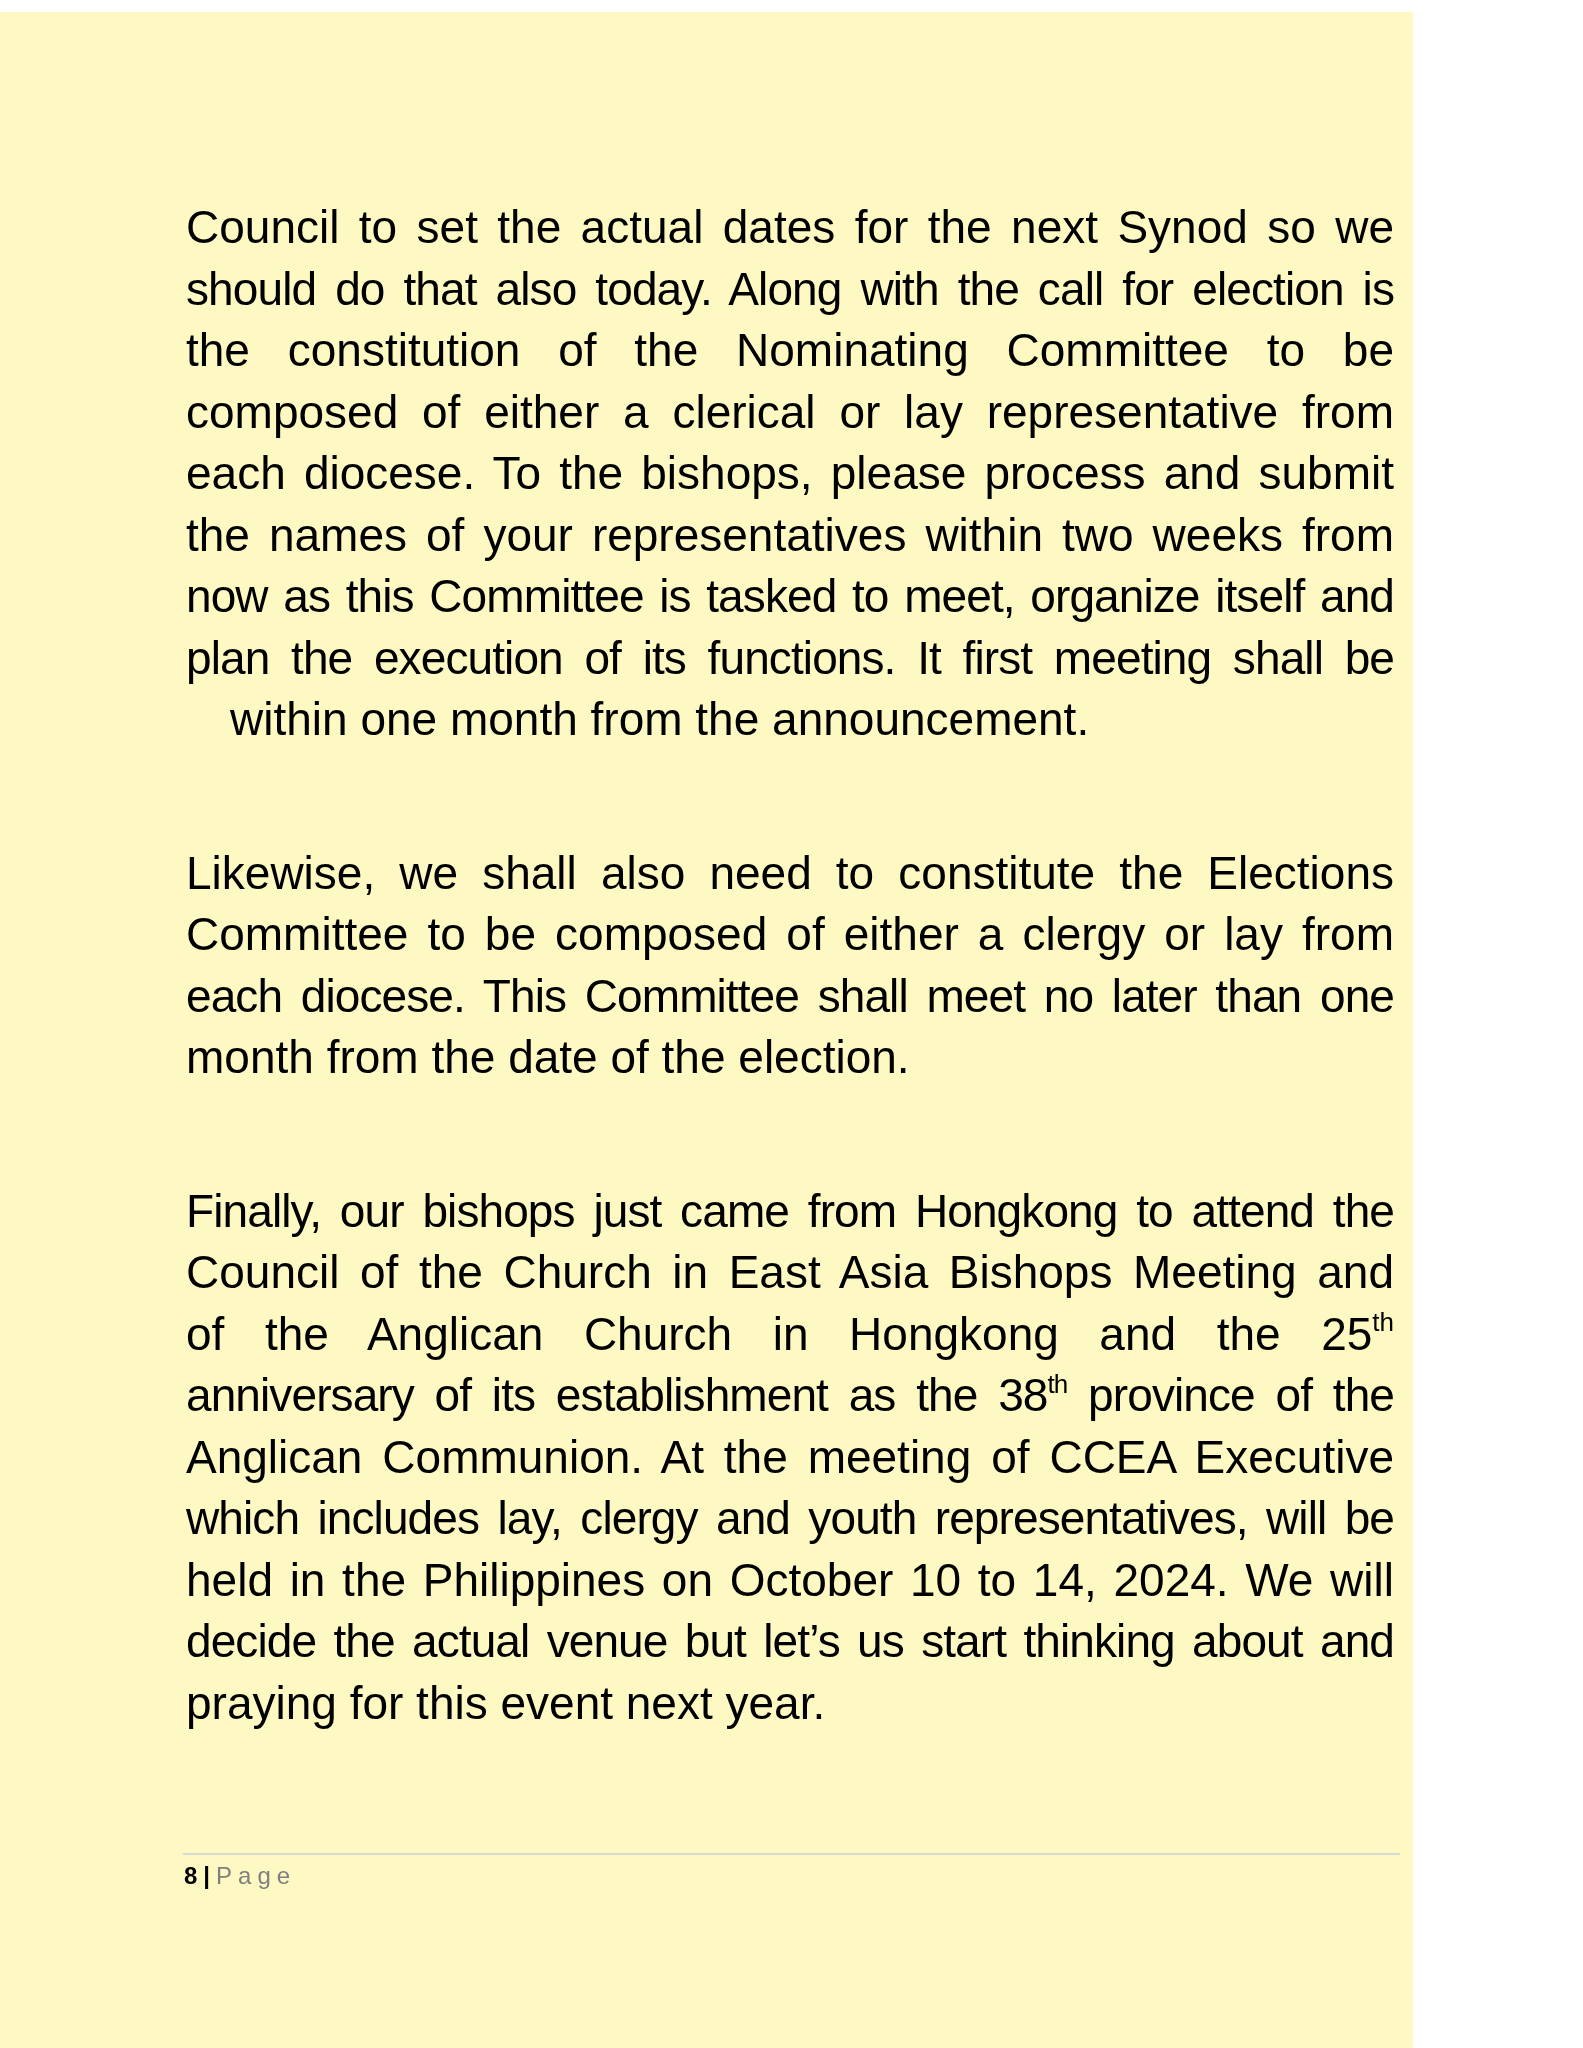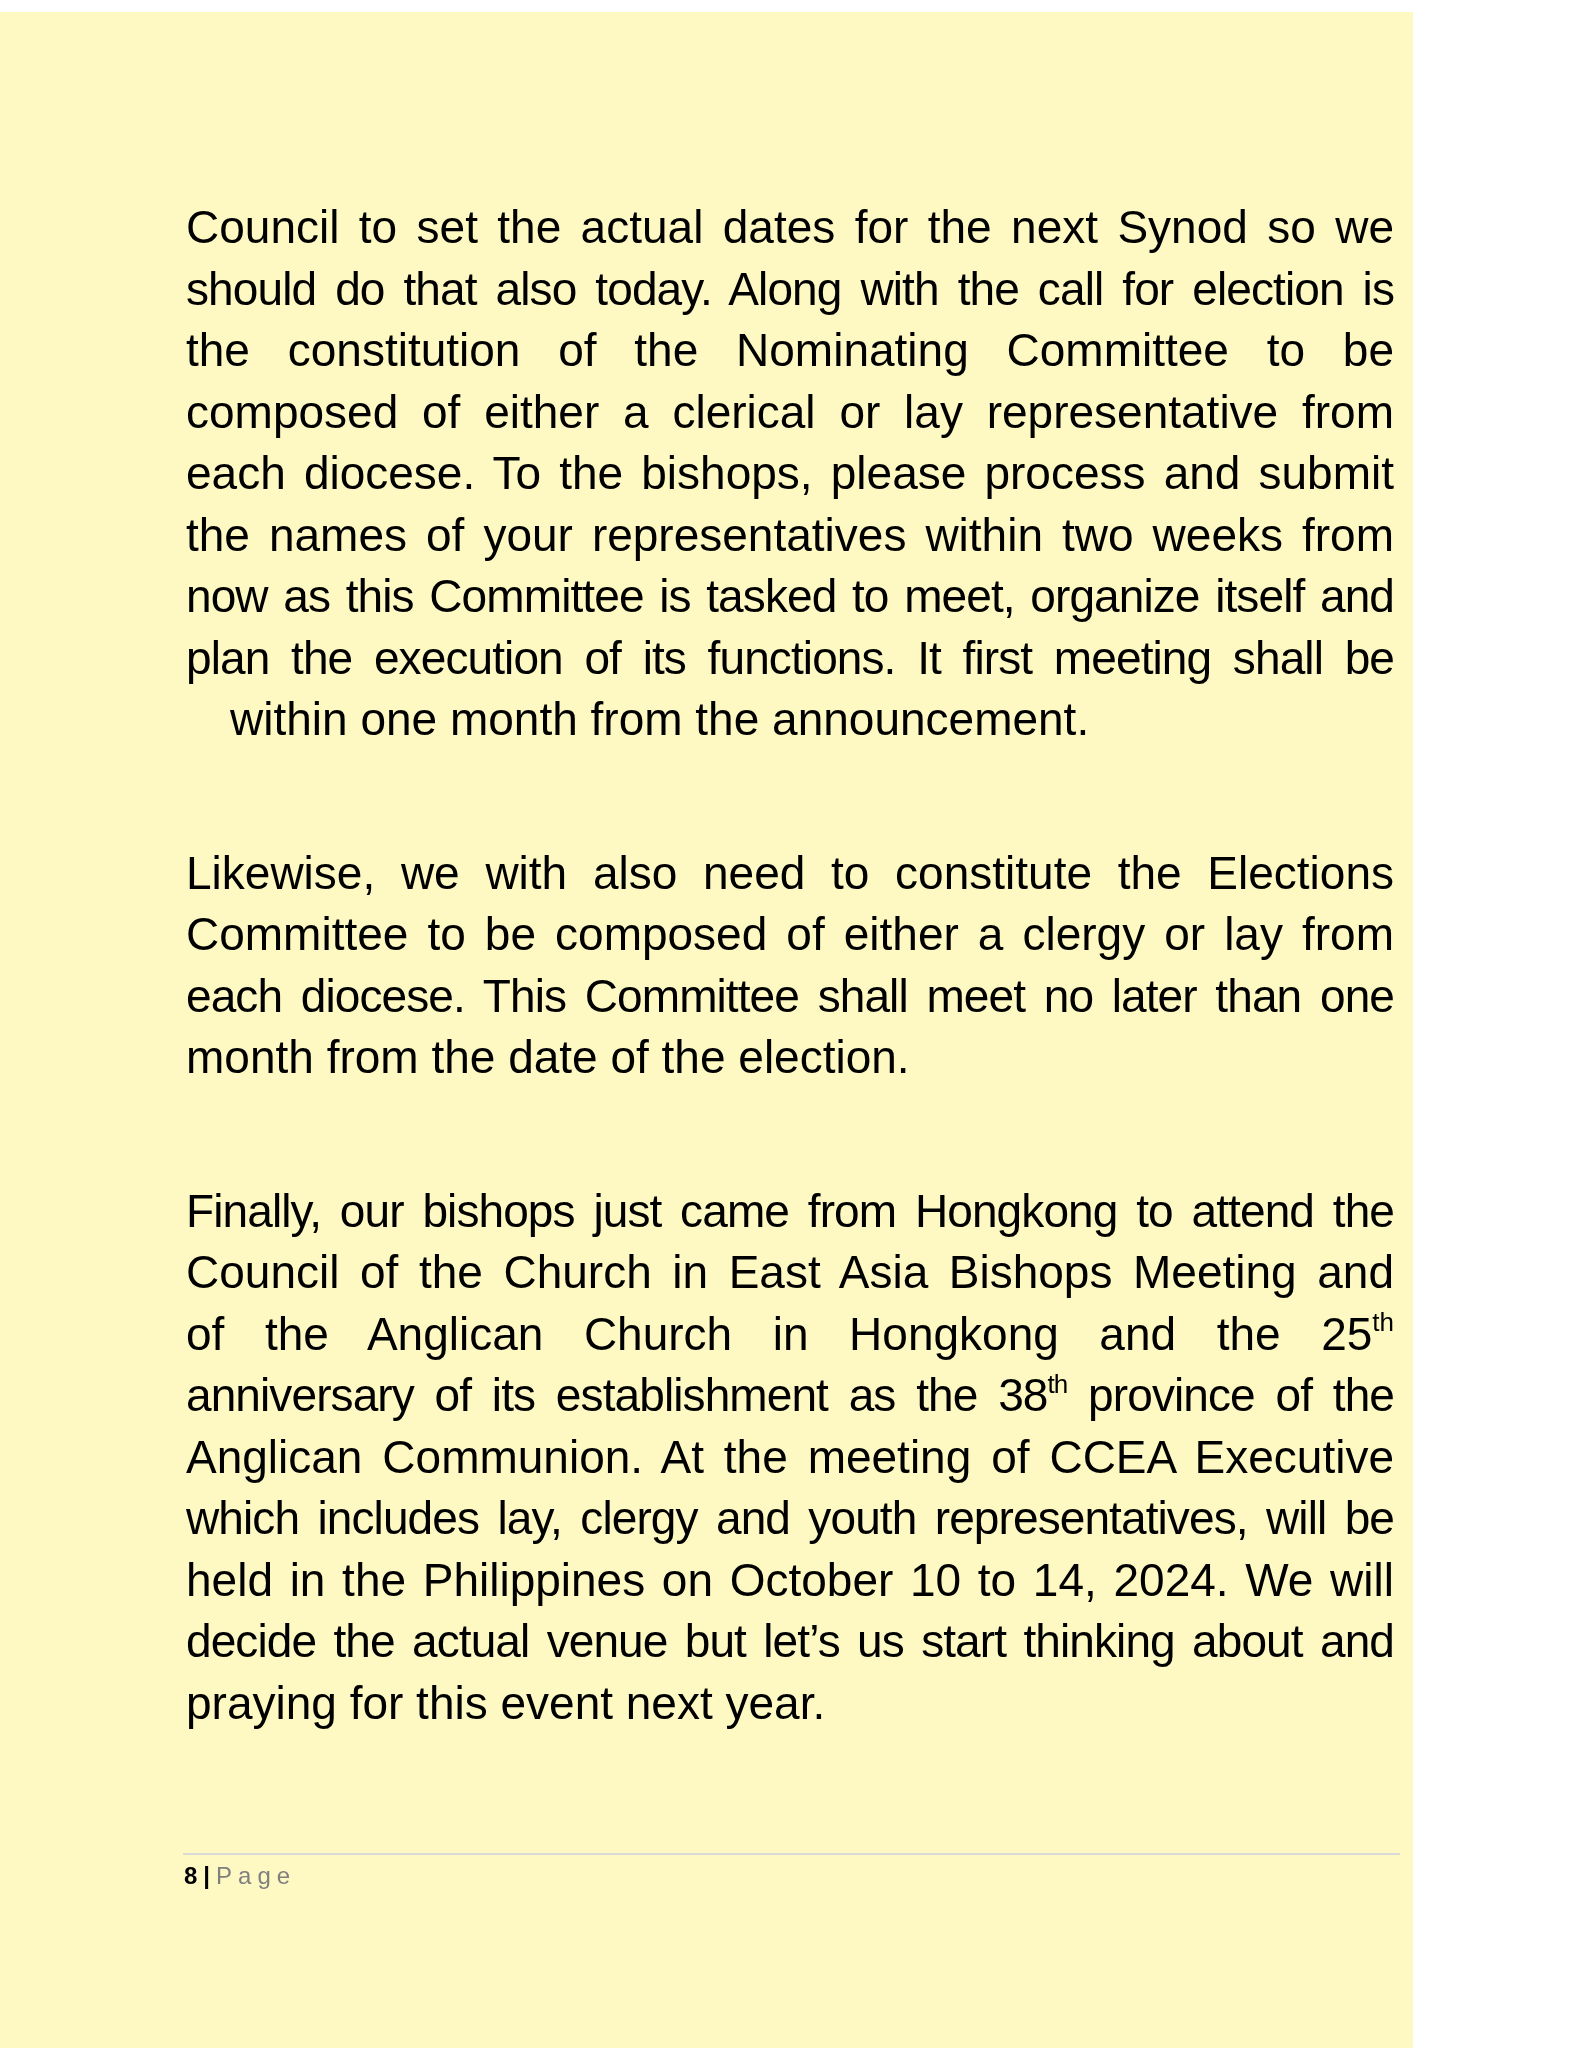--- a/index.html
+++ b/index.html
@@ -87,21 +87,21 @@
         <span class="line tight" style="white-space: normal;"><span>should do that also today. Along with the call for election is</span></span>
         <span class="line" style="white-space: normal;"><span>the constitution of the Nominating Committee to be</span></span>
         <span class="line" style="white-space: normal;"><span>composed of either a clerical or lay representative from</span></span>
         <span class="line" style="white-space: normal;"><span>each diocese. To the bishops, please process and submit</span></span>
         <span class="line" style="white-space: normal;"><span>the names of your representatives within two weeks from</span></span>
         <span class="line tight" style="white-space: normal;"><span>now as this Committee is tasked to meet, organize itself and</span></span>
         <span class="line tight" style="white-space: normal;"><span>plan the execution of its functions. It first meeting shall be</span></span>
         <span class="line last" style="white-space: normal; margin-left: 44px;"><span>within one month from the announcement.</span></span>
       </p>
       <p class="para">
-        <span class="line" style="white-space: normal;"><span>Likewise, we with also need to constitute the Elections</span></span>
+        <span class="line" style="white-space: normal;"><span>Likewise, we shall also need to constitute the Elections</span></span>
         <span class="line" style="white-space: normal;"><span>Committee to be composed of either a clergy or lay from</span></span>
         <span class="line tight" style="white-space: normal;"><span>each diocese. This Committee shall meet no later than one</span></span>
         <span class="line last" style="white-space: normal;"><span>month from the date of the election.</span></span>
       </p>
       <p class="para">
         <span class="line tight" style="white-space: normal;"><span>Finally, our bishops just came from Hongkong to attend the</span></span>
         <span class="line" style="white-space: normal;"><span>Council of the Church in East Asia  Bishops Meeting and</span></span>
         <span class="line" style="white-space: normal;"><span>of the Anglican Church in Hongkong and the 25</span><sup>th</sup></span>
         <span class="line tight" style="white-space: normal;"><span>anniversary of its establishment as the 38</span><sup>th</sup><span> province of the</span></span>
         <span class="line" style="white-space: normal;"><span>Anglican Communion. At the meeting of CCEA Executive</span></span>

